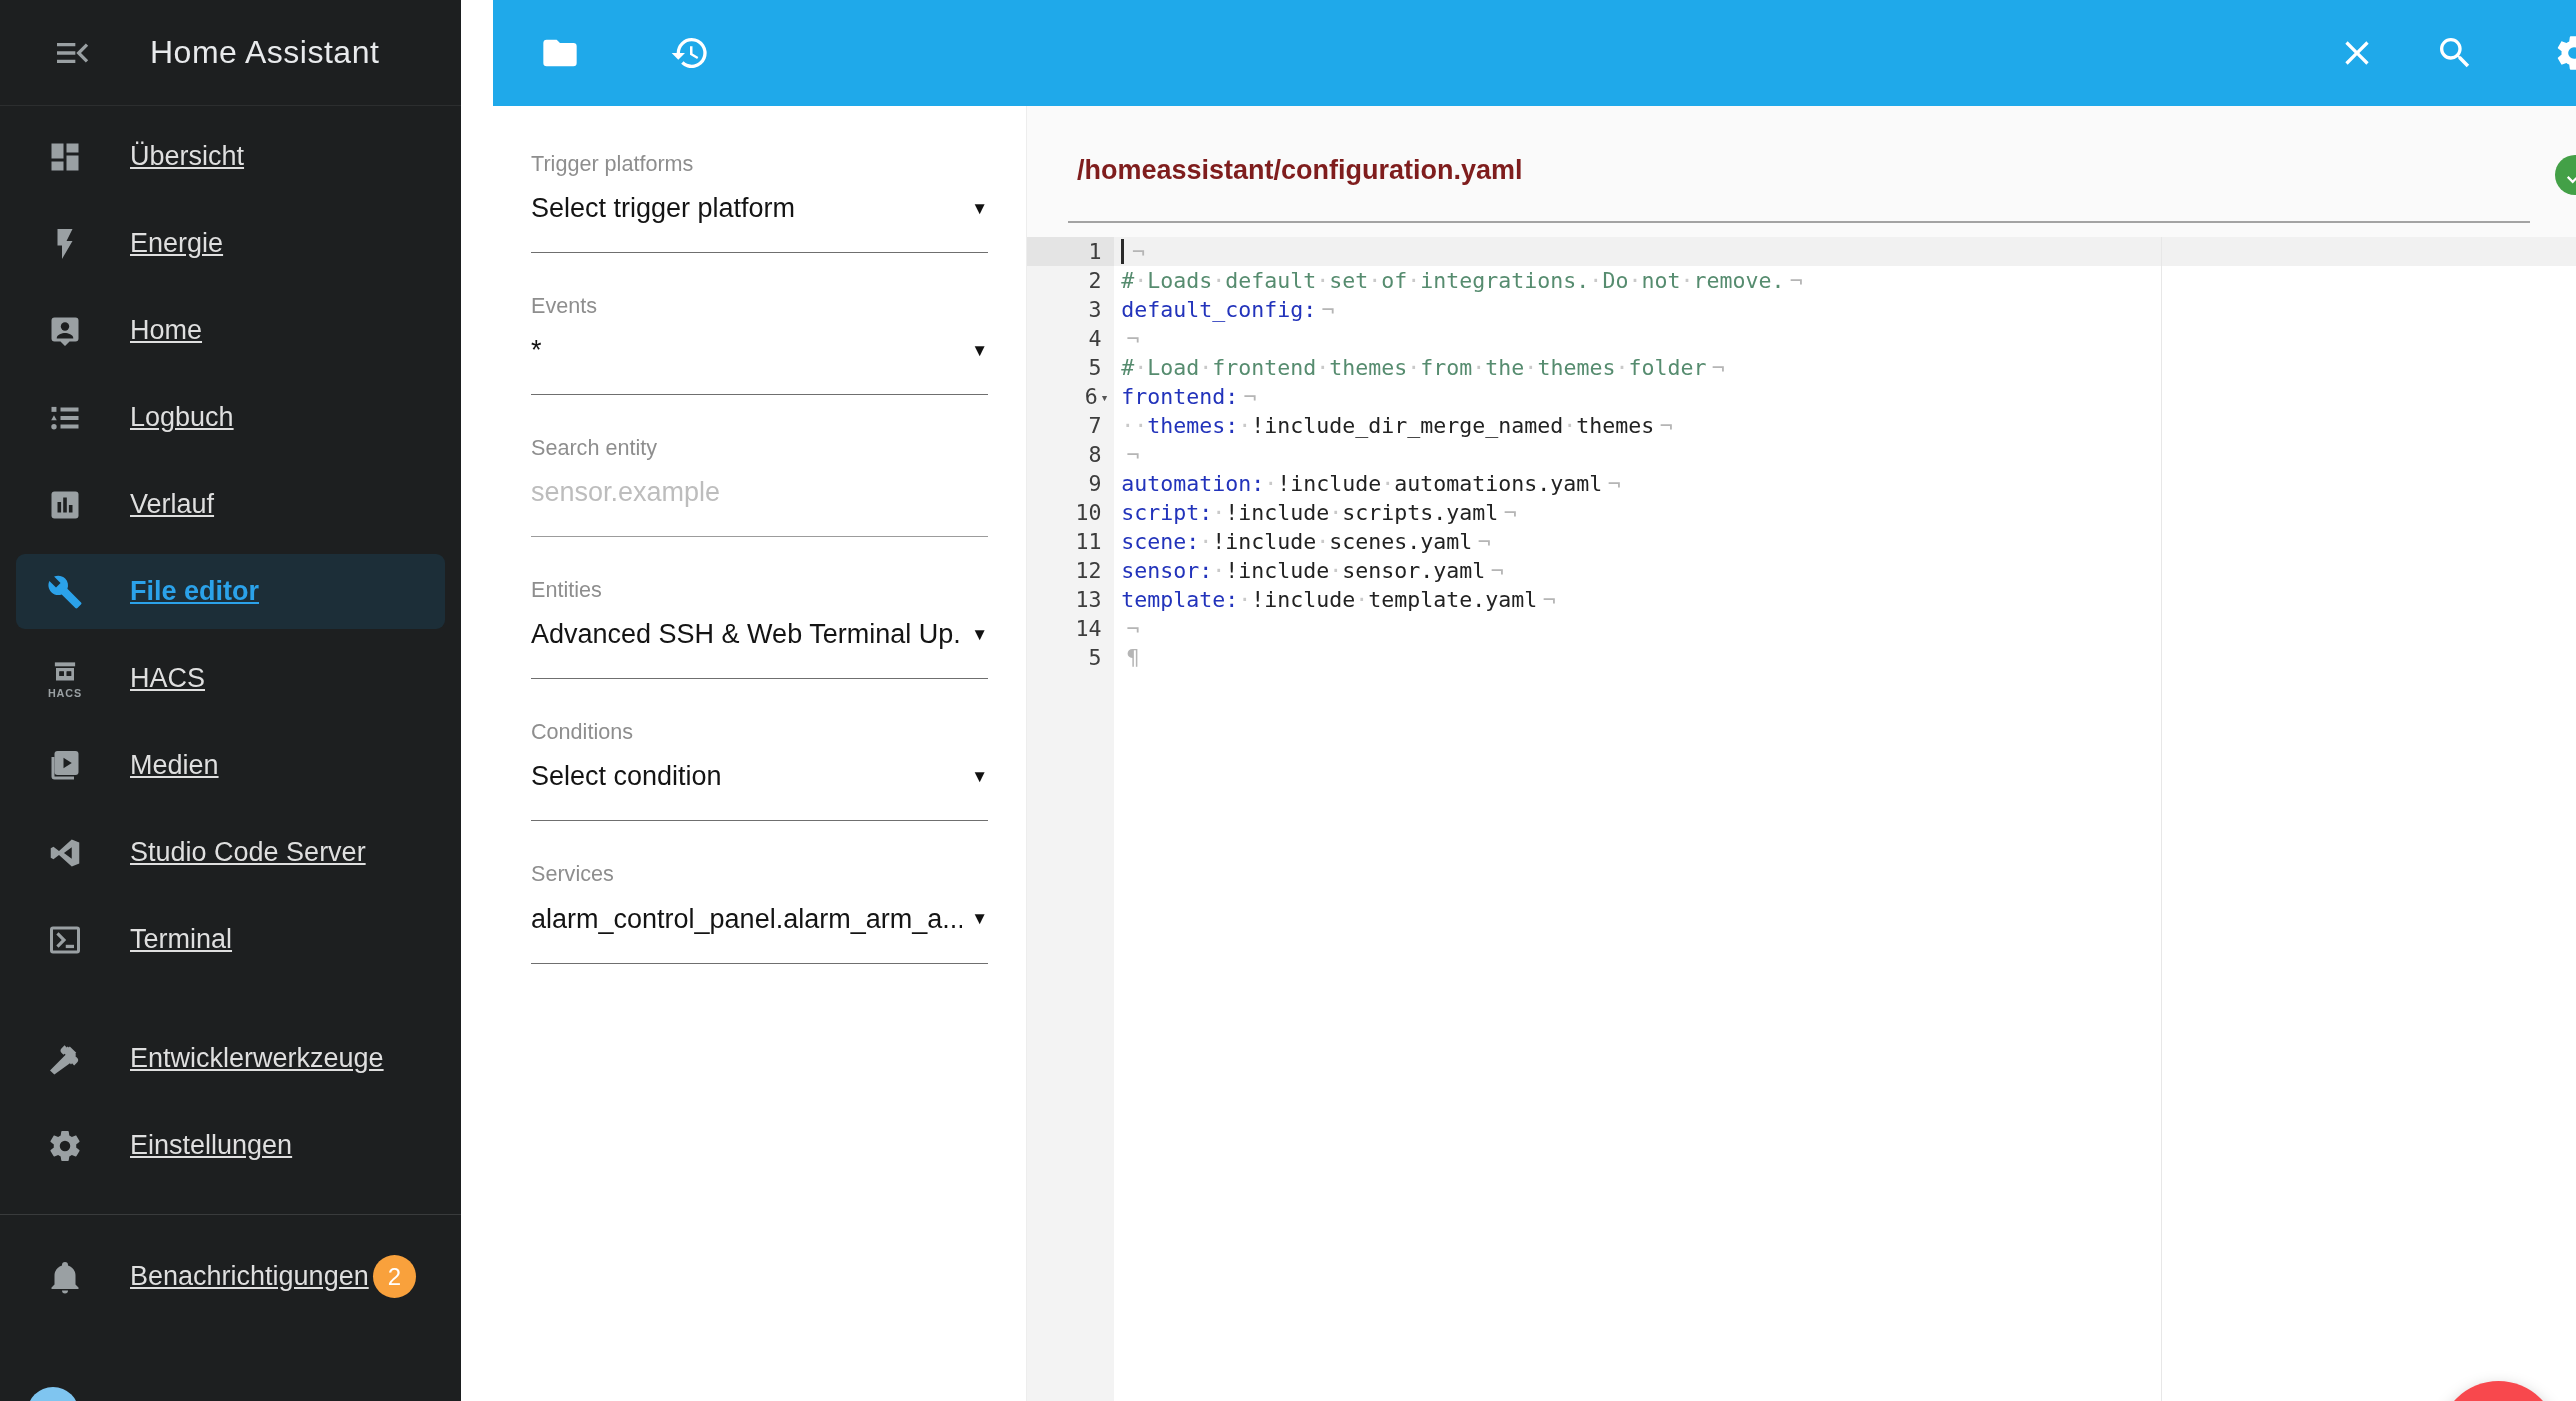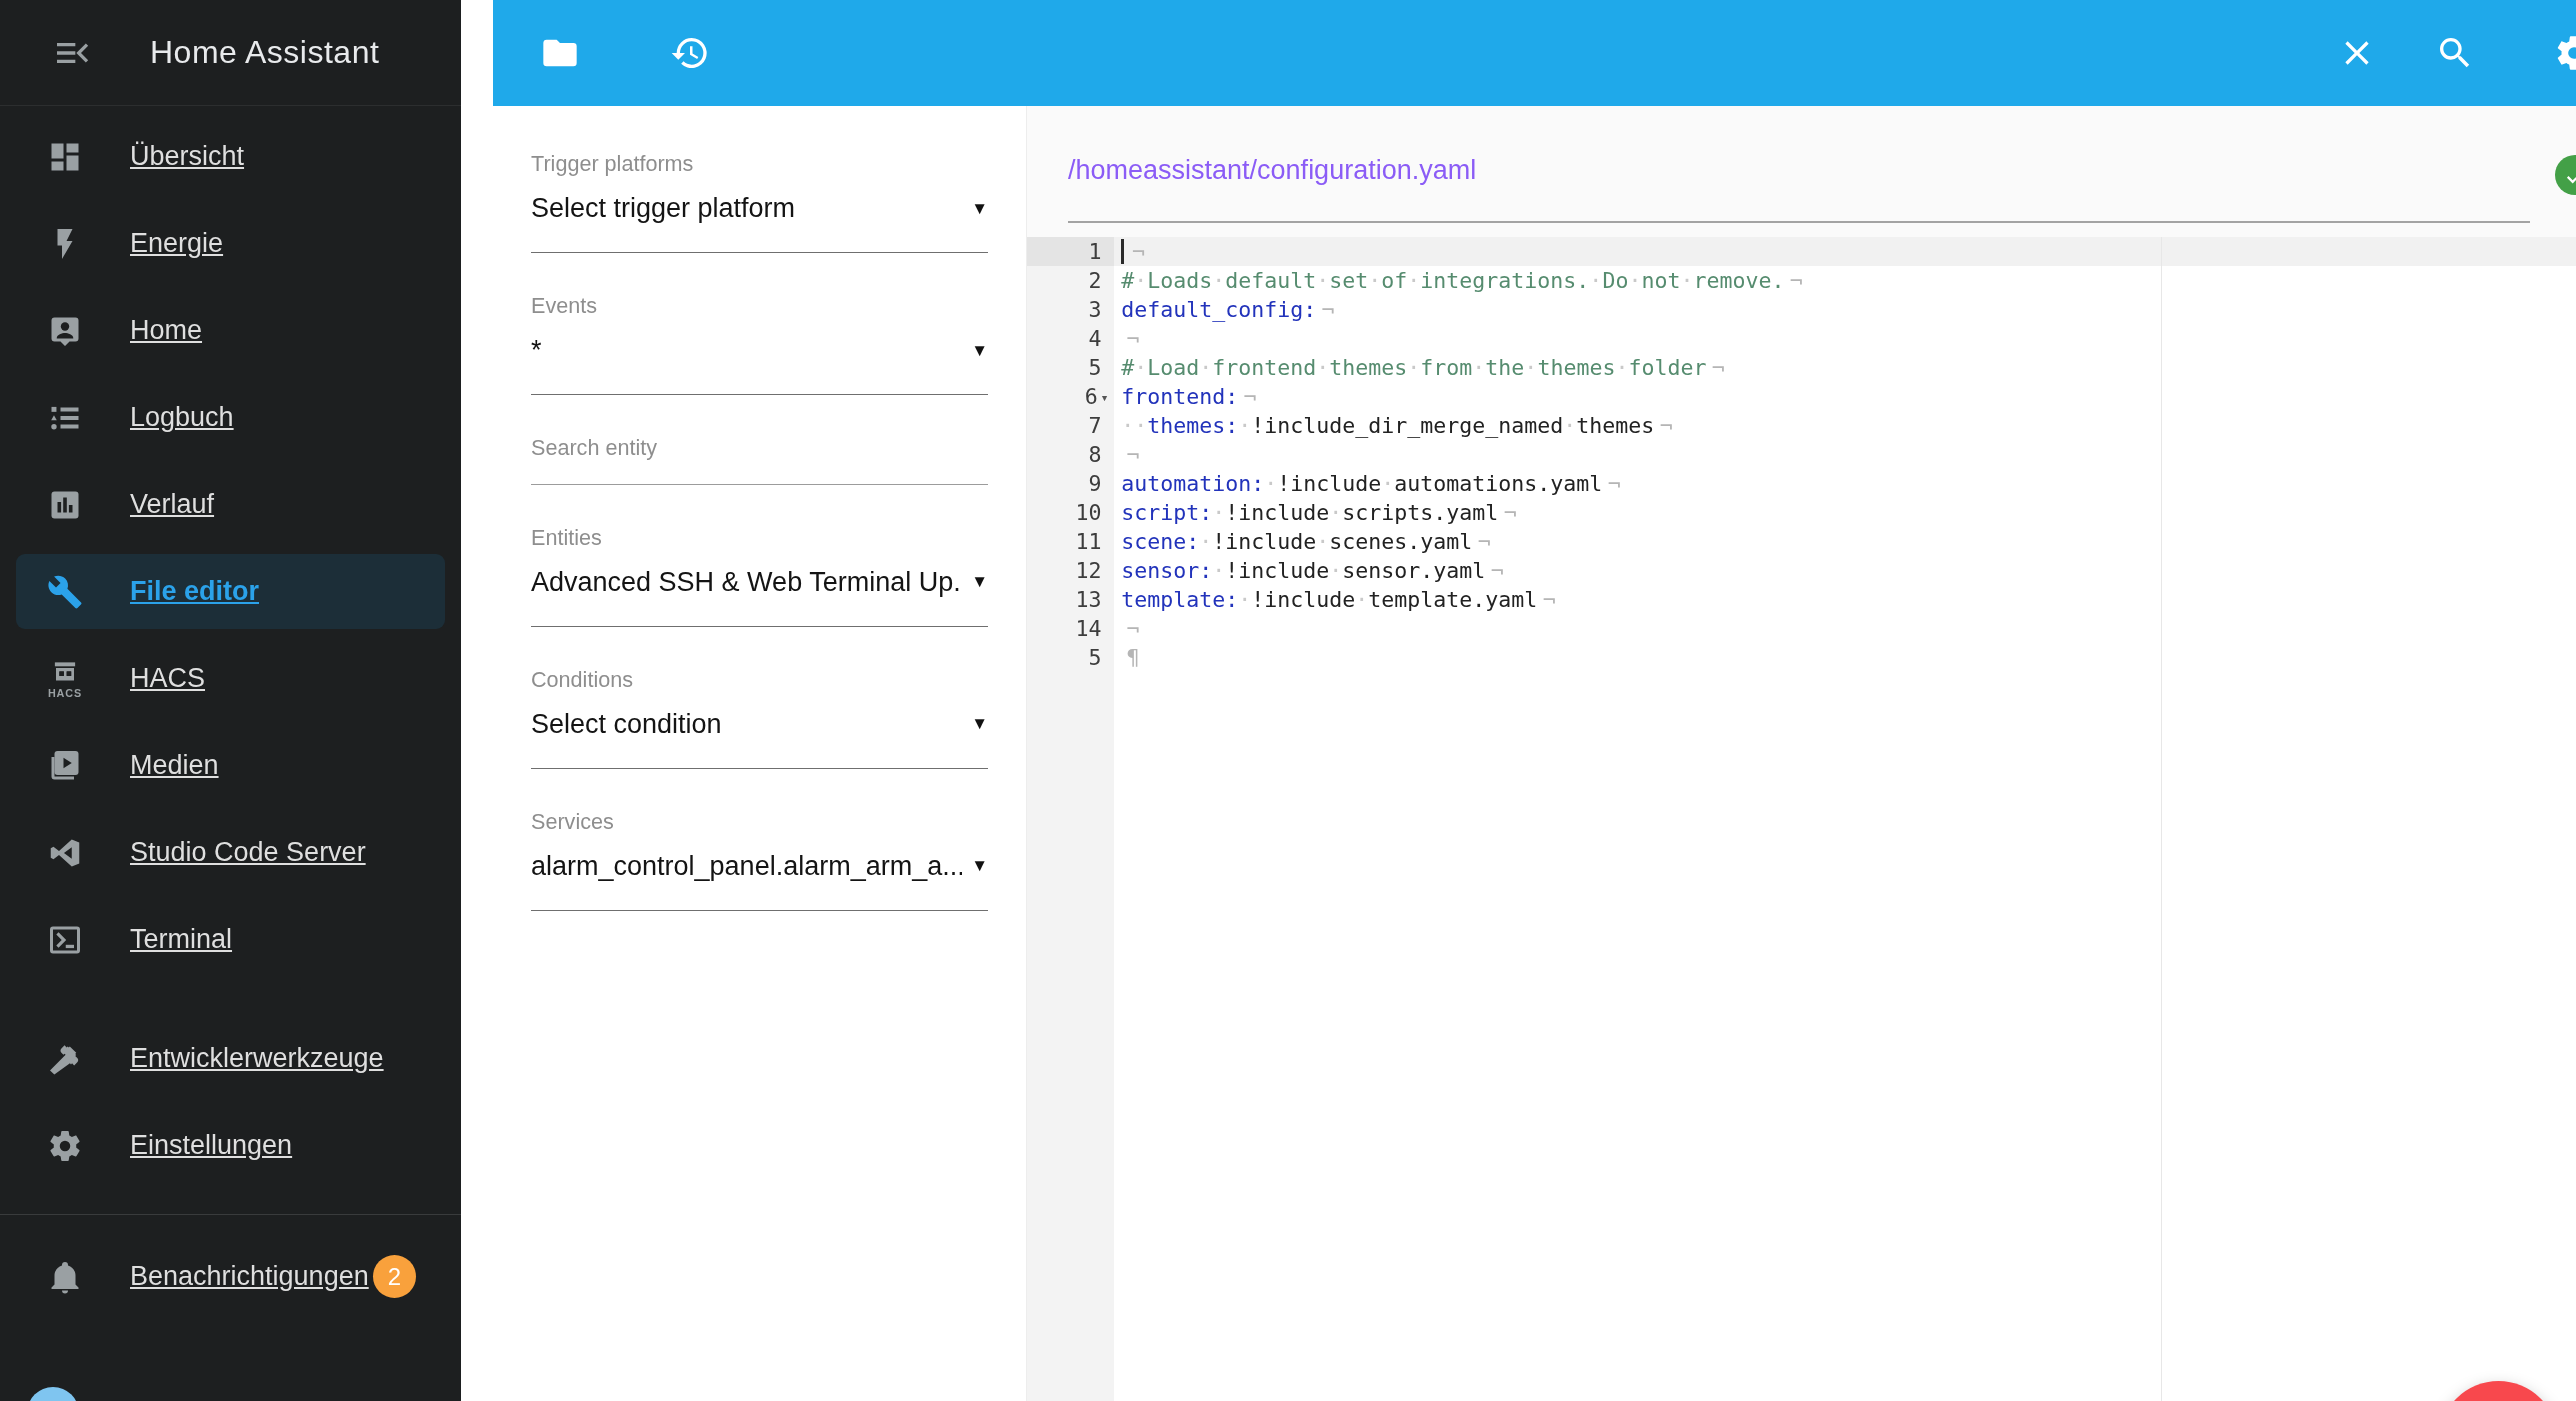--- a/index.html
+++ b/index.html
@@ -80,21 +80,21 @@
   .field-underline.light { border-bottom-color:#9c9c9c; }
   .search-input {
     width:100%; border:none; outline:none; font-size:27px; color:#141414;
     font-family:"Liberation Sans", sans-serif; background:transparent; padding:0;
   }
   .search-input::placeholder { color:#bdbdbd; }
 
   
   .editor-pane { flex:1; position:relative; background:#ffffff; }
   .file-header { position:relative; height:131px; background:#fafafa; }
-  .file-path { position:absolute; left:41px; top:49px; font-size:27px; color:#8b5cf6; }
+  .file-path { position:absolute; left:50px; top:49px; font-size:27px; color:#7f1d1d;font-weight:bold; }
   .path-underline { position:absolute; left:41px; right:78px; top:115px; height:1.8px; background:#a3a3a3; }
   .check-badge {
     position:absolute; right:12.6px; top:49px; width:40px; height:40px;
     border-radius:50%; background:#43a047; display:flex; align-items:center; justify-content:center;
   }
   .check-badge svg { width:27px; height:27px; }
 
   .code-area {
     position:absolute; top:131px; left:0; right:0; bottom:0; background:#fff;
     font-family:"DejaVu Sans Mono", monospace; font-size:21.6px; overflow:hidden;
@@ -351,20 +351,23 @@
           <div class="field-label">Events</div>
           <div class="field-value-row">
             <div class="field-value">*</div>
             <div class="dd-arrow">▼</div>
           </div>
           <div class="field-underline"></div>
         </div>
 
         <div class="field">
           <div class="field-label">Search entity</div>
+          <div class="field-value-row">
+            <input class="search-input" type="text" placeholder="sensor.example" style="">
+          </div>
           <div class="field-underline light"></div>
         </div>
 
         <div class="field">
           <div class="field-label">Entities</div>
           <div class="field-value-row">
             <div class="field-value">Advanced SSH &amp; Web Terminal Up...</div>
             <div class="dd-arrow">▼</div>
           </div>
           <div class="field-underline"></div>

